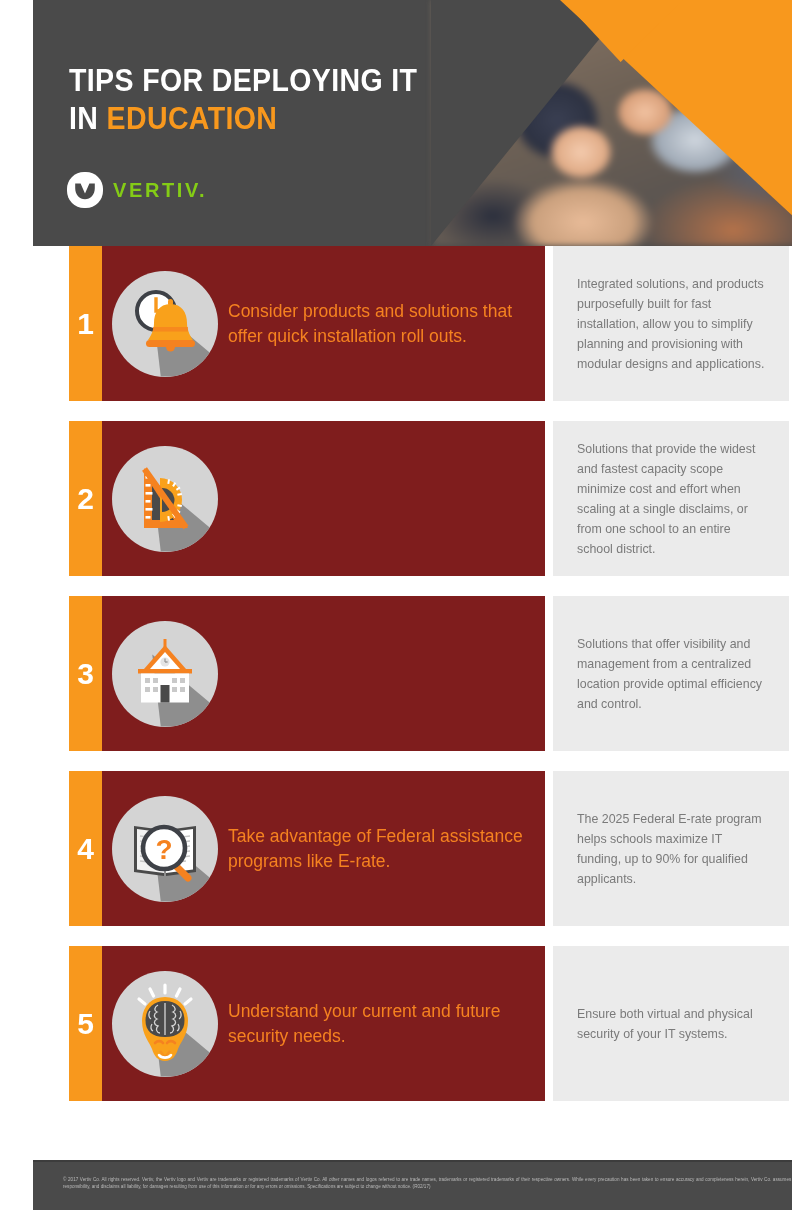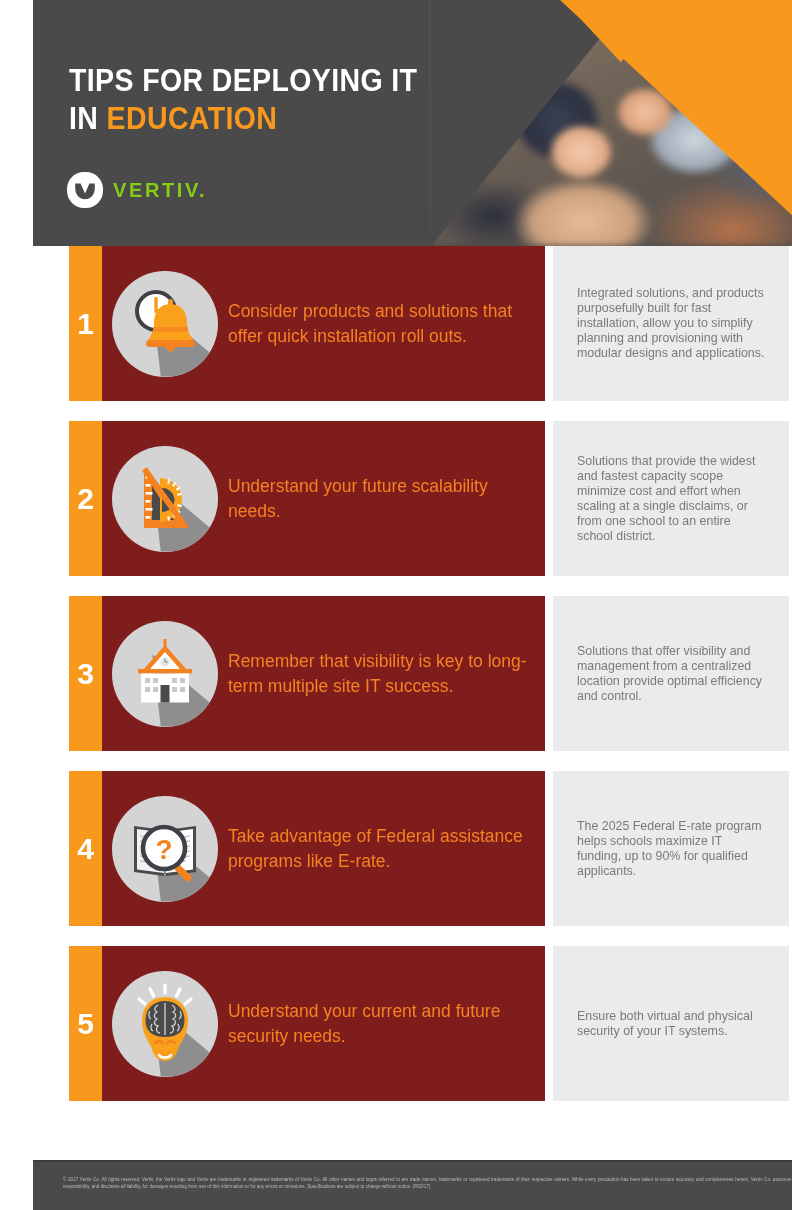--- a/index.html
+++ b/index.html
@@ -97,21 +97,21 @@
     flex:1; padding-right:16px;
     color:#f58220; font-size:17.5px; line-height:25px; font-weight:normal;
     font-family:"Liberation Sans Narrow","Liberation Sans", sans-serif;
   }
   .panel-right {
     position:absolute; left:520px; top:0; width:236px; height:155px;
     background:#ebebeb; display:flex; align-items:center;
   }
   .body-text {
     padding:0 20px 0 24px;
-    color:#7a7a7a; font-size:12.4px; line-height:15px;
+    color:#7a7a7a; font-size:12.4px; line-height:20px;
     font-family:"Liberation Sans Narrow","Liberation Sans", sans-serif;
   }
 
   
   .footer {
     position:absolute; left:0; bottom:0; width:792px; height:50px;
     background:#4a4a4a; border-top:2px solid #3c3c3c;
   }
   .footer-text {
     position:absolute; left:30px; top:14px; width:735px;
@@ -204,21 +204,20 @@
                 <path d="M69.8 60 L65.4 59.2"></path>
                 <path d="M68 66.6 L64.4 64.2"></path>
                 <path d="M63.4 71.4 L61 67.6"></path>
                 <path d="M57 74.6 L56.3 70.2"></path>
               </g>
               <path d="M32 22 L32 82 L76 82 Z" fill="none"></path>
               <path d="M32.5 23 L74 81.5" stroke="#f58220" stroke-width="6" fill="none"></path>
             </svg>
           </div>
         </div>
-        <div class="headline">Understand your future scalability needs.</div>
       </div>
       <div class="panel-right">
         <div class="body-text">Solutions that provide the widest and fastest capacity scope minimize cost and effort when scaling at a single disclaims, or from one school to an entire school district.</div>
       </div>
     </div>
 
     <div class="row">
       <div class="num-bar">
         <span>3</span>
       </div>
@@ -241,21 +240,20 @@
                   <rect x="68" y="57" width="5" height="5"></rect>
                 <rect x="33" y="66" width="5" height="5"></rect>
                   <rect x="41" y="66" width="5" height="5"></rect>
                 <rect x="60" y="66" width="5" height="5"></rect>
                   <rect x="68" y="66" width="5" height="5"></rect>
               </g>
               <rect x="48.5" y="64" width="9" height="17.5" fill="#4a4a4a"></rect>
             </svg>
           </div>
         </div>
-        <div class="headline">Remember that visibility is key to long-term multiple site IT success.</div>
       </div>
       <div class="panel-right">
         <div class="body-text">Solutions that offer visibility and management from a centralized location provide optimal efficiency and control.</div>
       </div>
     </div>
 
     <div class="row">
       <div class="num-bar">
         <span>4</span>
       </div>

